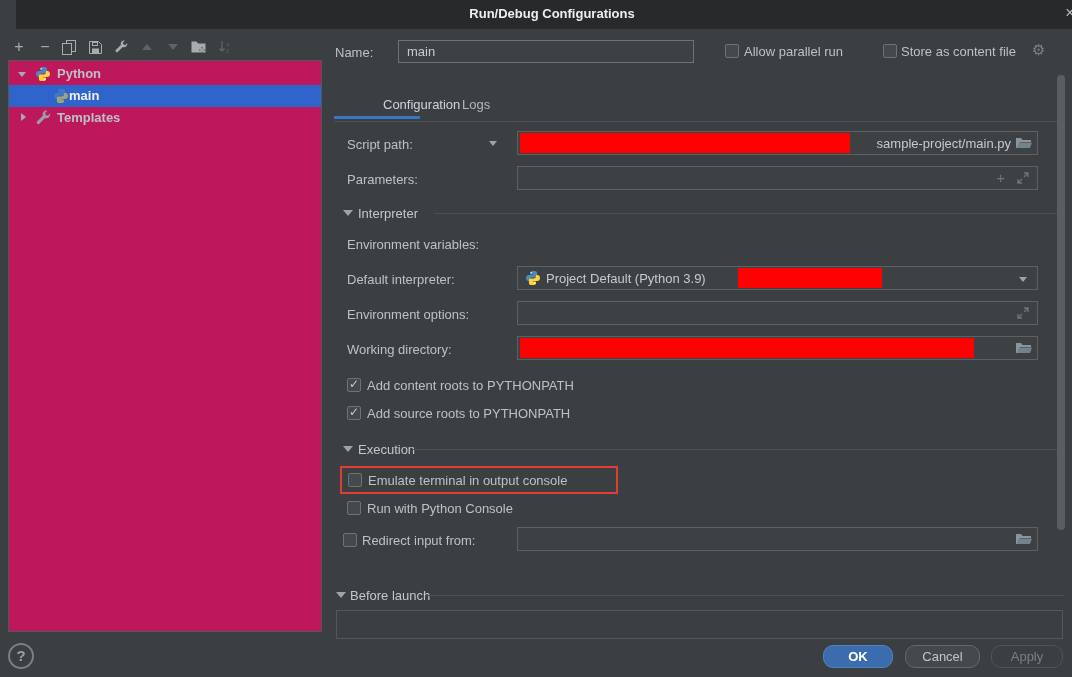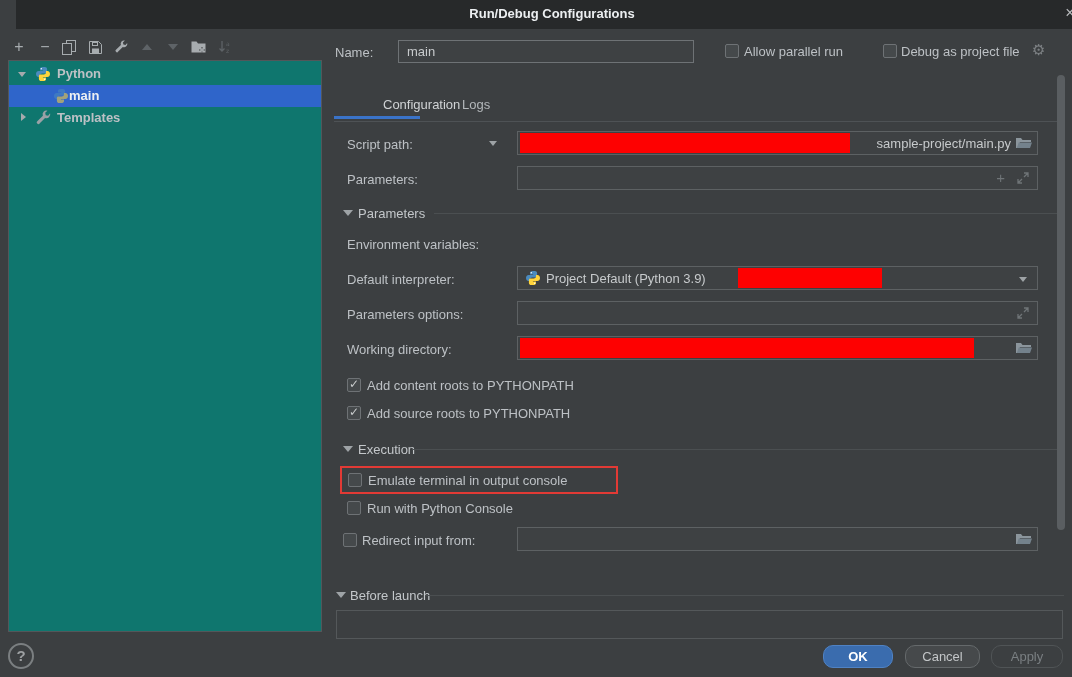--- a/index.html
+++ b/index.html
@@ -15,21 +15,21 @@
              color:#b7babc; font-size:16px; cursor:default; }
 
   
   .tb-icon { position:absolute; top:38px; width:18px; height:18px; display:flex; align-items:center; justify-content:center;
              color:#a7acaf; font-size:16px; }
   .tb-icon.disabled { color:#5e6367; }
   .tri-up { width:0; height:0; border-left:5px solid transparent; border-right:5px solid transparent; border-bottom:6px solid #5e6367; }
   .tri-down { width:0; height:0; border-left:5px solid transparent; border-right:5px solid transparent; border-top:6px solid #5e6367; }
 
   
-  .tree-panel { position:absolute; left:8px; top:60px; width:314px; height:572px; border:1px solid #53575a; background:#0f766e; }
+  .tree-panel { position:absolute; left:8px; top:60px; width:314px; height:572px; border:1px solid #53575a; background:#be185d; }
   .tree-row { position:absolute; left:0; width:312px; height:22px; font-size:13px; font-weight:bold; color:#bdc1c5; }
   .tree-row .lbl { position:absolute; top:3px; }
   .tree-row.selected { background:#2f65ca; }
   .tree-row.selected .lbl { color:#edf0f2; }
   .chev-down { position:absolute; left:9px; top:9px; width:0; height:0;
                border-left:4px solid transparent; border-right:4px solid transparent; border-top:5px solid #a6aaad; }
   .chev-right { position:absolute; left:12px; top:6px; width:0; height:0;
                 border-top:4px solid transparent; border-bottom:4px solid transparent; border-left:5px solid #a6aaad; }
   .tree-icon { position:absolute; top:3px; width:16px; height:16px; }
 
@@ -148,21 +148,21 @@
     </div>
   </div>
 
   <div class="lab" style="left:335px; top:45px">Name:</div>
   <div class="field" style="left:398px; top:40px; width:296px; height:23px; border-color:#6e7275; background:#3e4143">
     <span class="f-text" style="left:8px; top:3px">main</span>
   </div>
   <span class="cb" style="left:725px; top:44px"></span>
   <span class="cb-lab" style="left:744px; top:44px">Allow parallel run</span>
   <span class="cb" style="left:883px; top:44px"></span>
-  <span class="cb-lab" style="left:901px; top:44px">Debug as project file</span>
+  <span class="cb-lab" style="left:901px; top:44px">Store as content file</span>
   <span style="position:absolute; left:1032px; top:41px; color:#7d8184; font-size:15px; font-family:'DejaVu Sans',sans-serif">⚙</span>
 
   <span class="tab active" style="left:343px">Configuration</span>
   <span class="tab" style="left:462px">Logs</span>
   <div class="tab-underline"></div>
   <div class="tabs-sep"></div>
 
   <div class="lab" style="left:347px; top:137px">Script path:</div>
   <span class="caret-sm" style="position:absolute; left:489px; top:141px"></span>
   <div class="field" style="left:517px; top:131px">
@@ -176,39 +176,39 @@
 
   <div class="lab" style="left:347px; top:172px">Parameters:</div>
   <div class="field" style="left:517px; top:166px">
     <span style="position:absolute; right:32px; top:2px; color:#6f7477; font-size:15px">+</span>
     <svg class="icon-right" style="right:8px; top:5px" width="12" height="12" viewBox="0 0 12 12">
       <path d="M7 1h4v4M11 1L7 5M5 11H1V7M1 11l4-4" stroke="#6f7477" fill="none" stroke-width="1.3"></path>
     </svg>
   </div>
 
   <span class="sec-caret" style="left:343px; top:210px"></span>
-  <span class="sec-title" style="left:358px; top:206px">Parameters</span>
+  <span class="sec-title" style="left:358px; top:206px">Interpreter</span>
   <div class="sec-line" style="left:434px; top:213px; width:630px"></div>
 
   <div class="lab" style="left:347px; top:237px">Environment variables:</div>
 
   <div class="lab" style="left:347px; top:272px">Default interpreter:</div>
   <div class="field" style="left:517px; top:266px">
     <svg style="position:absolute; left:7px; top:3px" width="16" height="16" viewBox="0 0 16 16">
       <path fill="#4b8bbe" d="M7.9 1C6 1 5 1.8 5 3.1V4.5h3.1V5H3.6C2.2 5 1 5.9 1 8s1.2 3 2.6 3H5V9.4C5 8.2 6 7.4 7.2 7.4h3.3c1 0 1.6-.7 1.6-1.7V3.1C12.1 1.9 11 1 9.9 1z"></path>
       <circle cx="6.3" cy="2.8" r=".7" fill="#fff"></circle>
       <path fill="#ffd43b" d="M8.1 15c1.9 0 2.9-.8 2.9-2.1V11.5H7.9V11h4.5c1.4 0 2.6-.9 2.6-3s-1.2-3-2.6-3H11v1.6c0 1.2-1 2-2.2 2H5.5c-1 0-1.6.7-1.6 1.7v2.6C3.9 14.1 5 15 6.1 15z"></path>
       <circle cx="9.7" cy="13.2" r=".7" fill="#fff"></circle>
     </svg>
     <span class="f-text" style="left:28px">Project Default (Python 3.9)</span>
     <span class="redact" style="left:220px; width:144px"></span>
     <span class="caret-sm" style="position:absolute; right:10px; top:10px"></span>
   </div>
 
-  <div class="lab" style="left:347px; top:307px">Parameters options:</div>
+  <div class="lab" style="left:347px; top:307px">Environment options:</div>
   <div class="field" style="left:517px; top:301px">
     <svg class="icon-right" style="right:8px; top:5px" width="12" height="12" viewBox="0 0 12 12">
       <path d="M7 1h4v4M11 1L7 5M5 11H1V7M1 11l4-4" stroke="#6f7477" fill="none" stroke-width="1.3"></path>
     </svg>
   </div>
 
   <div class="lab" style="left:347px; top:342px">Working directory:</div>
   <div class="field" style="left:517px; top:336px">
     <span class="redact" style="left:2px; width:454px"></span>
     <svg class="icon-right" style="right:4px" width="18" height="14" viewBox="0 0 18 14">

